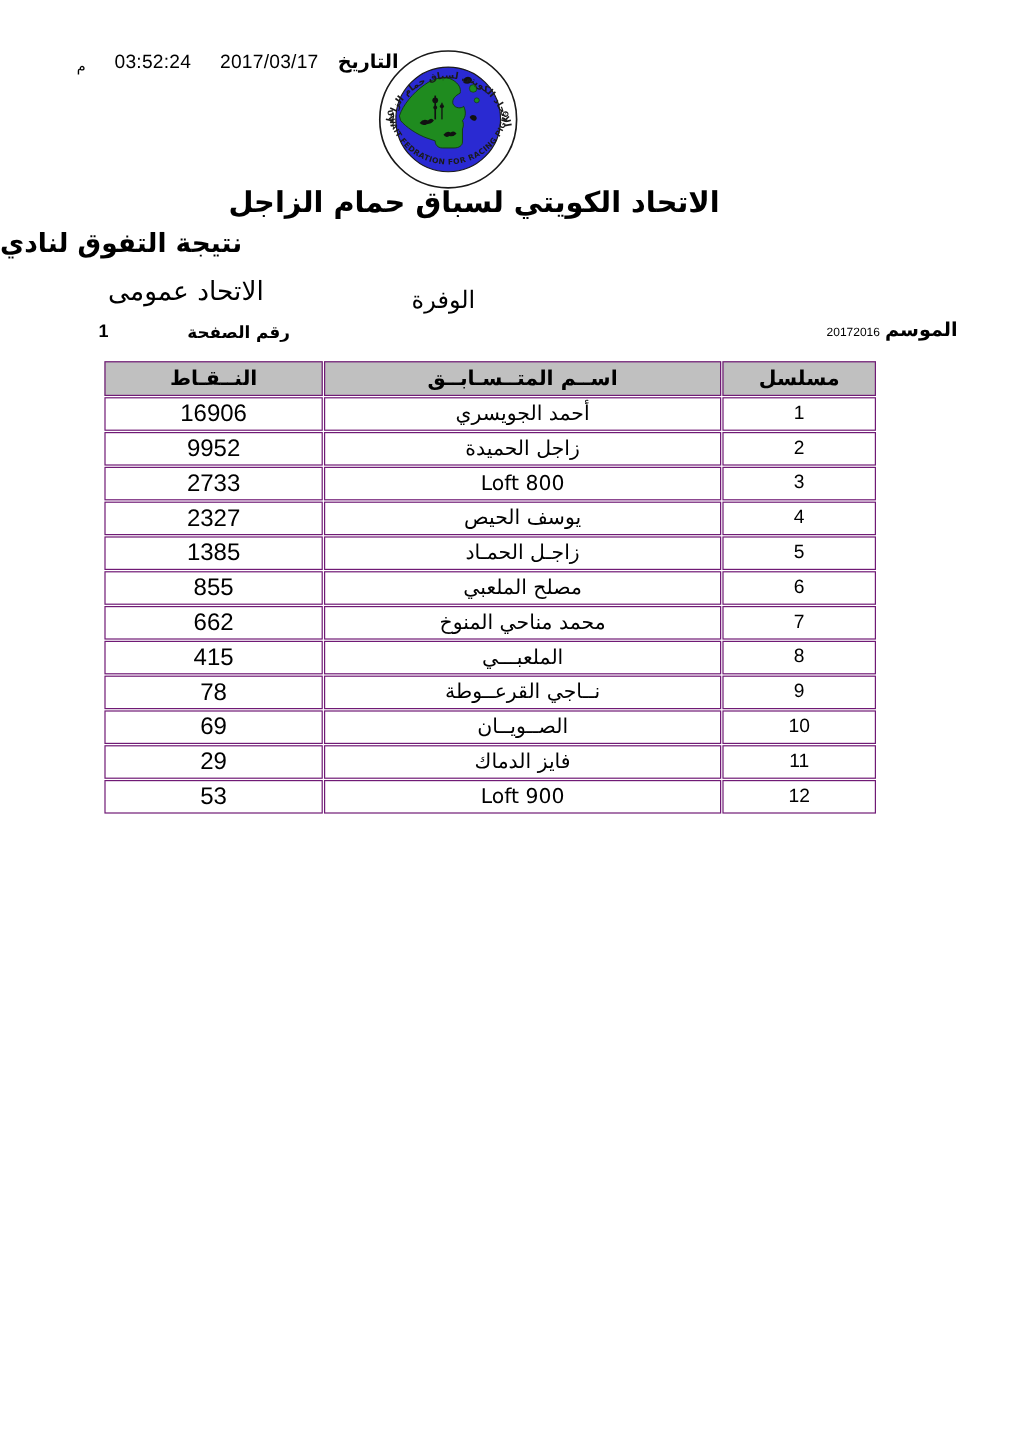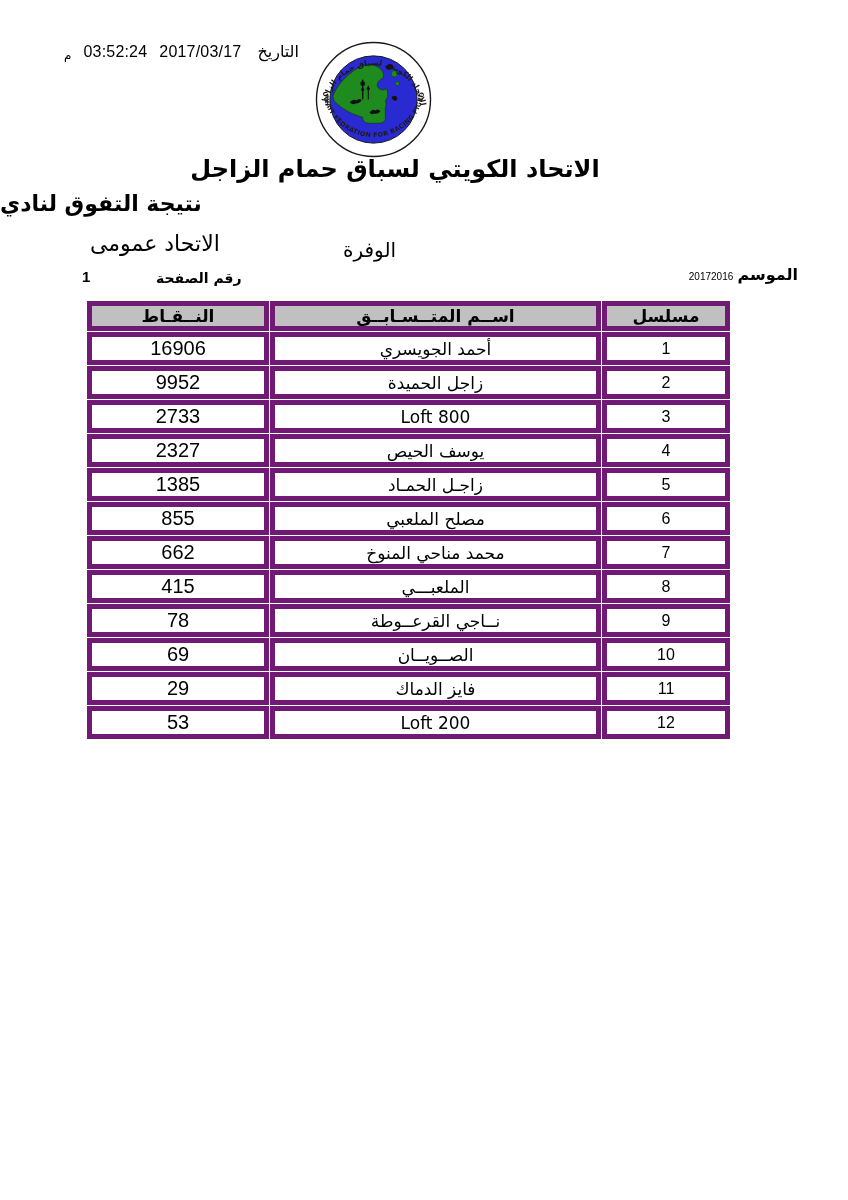--- a/index.html
+++ b/index.html
@@ -6,22 +6,22 @@
   body{
     width:848px;height:1200px;background:#ffffff;position:relative;
     font-family:"Liberation Sans","DejaVu Sans",sans-serif;color:#000;
     overflow:hidden;
   }
   .abs{position:absolute;}
 
   
   .date-row{left:64px;top:42px;display:flex;align-items:baseline;}
   .date-row .meridiem{font-size:12px;transform:translateY(2px);}
-  .date-row .datetime{font-size:16px;margin-left:12px;letter-spacing:.2px;}
-  .date-row .date-label{font-size:16px;font-weight:normal;margin-left:16px;font-family:"DejaVu Sans",sans-serif;}
+  .date-row .datetime{font-size:16px;margin-left:24px;letter-spacing:.2px;}
+  .date-row .date-label{font-size:16px;font-weight:bold;margin-left:16px;font-family:"DejaVu Sans",sans-serif;}
 
   
   .logo{left:314px;top:40px;width:119px;height:119px;}
 
   
   .title1{left:0;top:155px;width:790px;text-align:center;font-size:24px;font-weight:bold;font-family:"DejaVu Sans",sans-serif;}
   .title2{left:0;top:191px;width:790px;font-size:22px;font-weight:bold;font-family:"DejaVu Sans",sans-serif;}
 
   
   .org-type{left:78px;top:231px;font-size:22px;font-family:"DejaVu Sans",sans-serif;margin-left:12px;}
@@ -33,21 +33,21 @@
   .season .season-value{font-size:10px;}
   .pageno-value{left:82px;top:268px;font-size:15px;font-weight:bold;}
   .pageno-label{left:156px;top:270px;font-size:14px;font-weight:bold;font-family:"DejaVu Sans",sans-serif;}
 
   
   table.results{
     position:absolute;left:86px;top:300px;width:643px;
     border-collapse:separate;border-spacing:1px;table-layout:fixed;
   }
   table.results th,table.results td{
-    border:5px solid #701a75;box-sizing:border-box;text-align:center;
+    border:1px solid #701a75;box-sizing:border-box;text-align:center;
     vertical-align:middle;padding:0 3px;overflow:hidden;white-space:nowrap;
   }
   table.results th{
     background:#c0c0c0;height:29px;font-size:17px;font-weight:bold;
     font-family:"DejaVu Sans",sans-serif;
   }
   table.results td{background:#fff;height:28px;}
   td.cell-serial{font-size:16px;}
   td.cell-name{font-size:17px;font-family:"DejaVu Sans",sans-serif;}
   td.cell-points{font-size:20px;margin-top:15px;}
@@ -194,17 +194,17 @@
   </tr>
 
   <tr>
     <td class="cell-serial">11</td>
     <td class="cell-name">فايز الدماك</td>
     <td class="cell-points">29</td>
   </tr>
 
   <tr>
     <td class="cell-serial">12</td>
-    <td class="cell-name">Loft 200</td>
+    <td class="cell-name">Loft 900</td>
     <td class="cell-points">53</td>
   </tr>
 </tbody>
 </table>
 
 </body></html>

